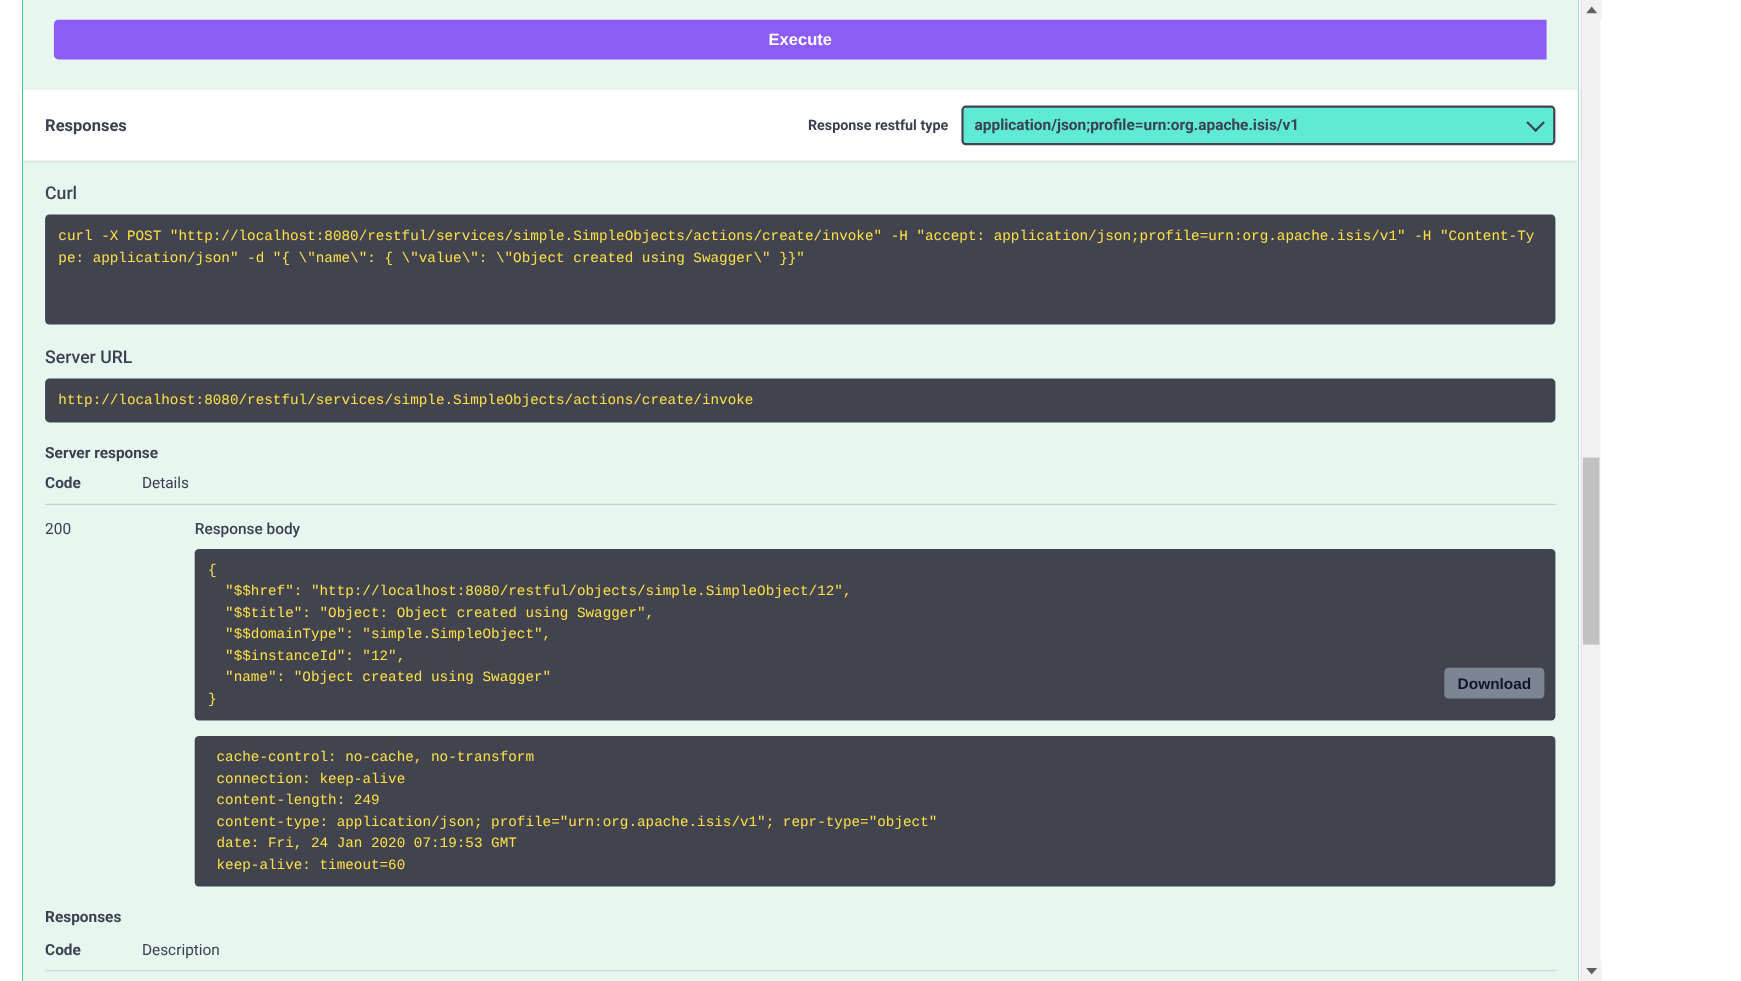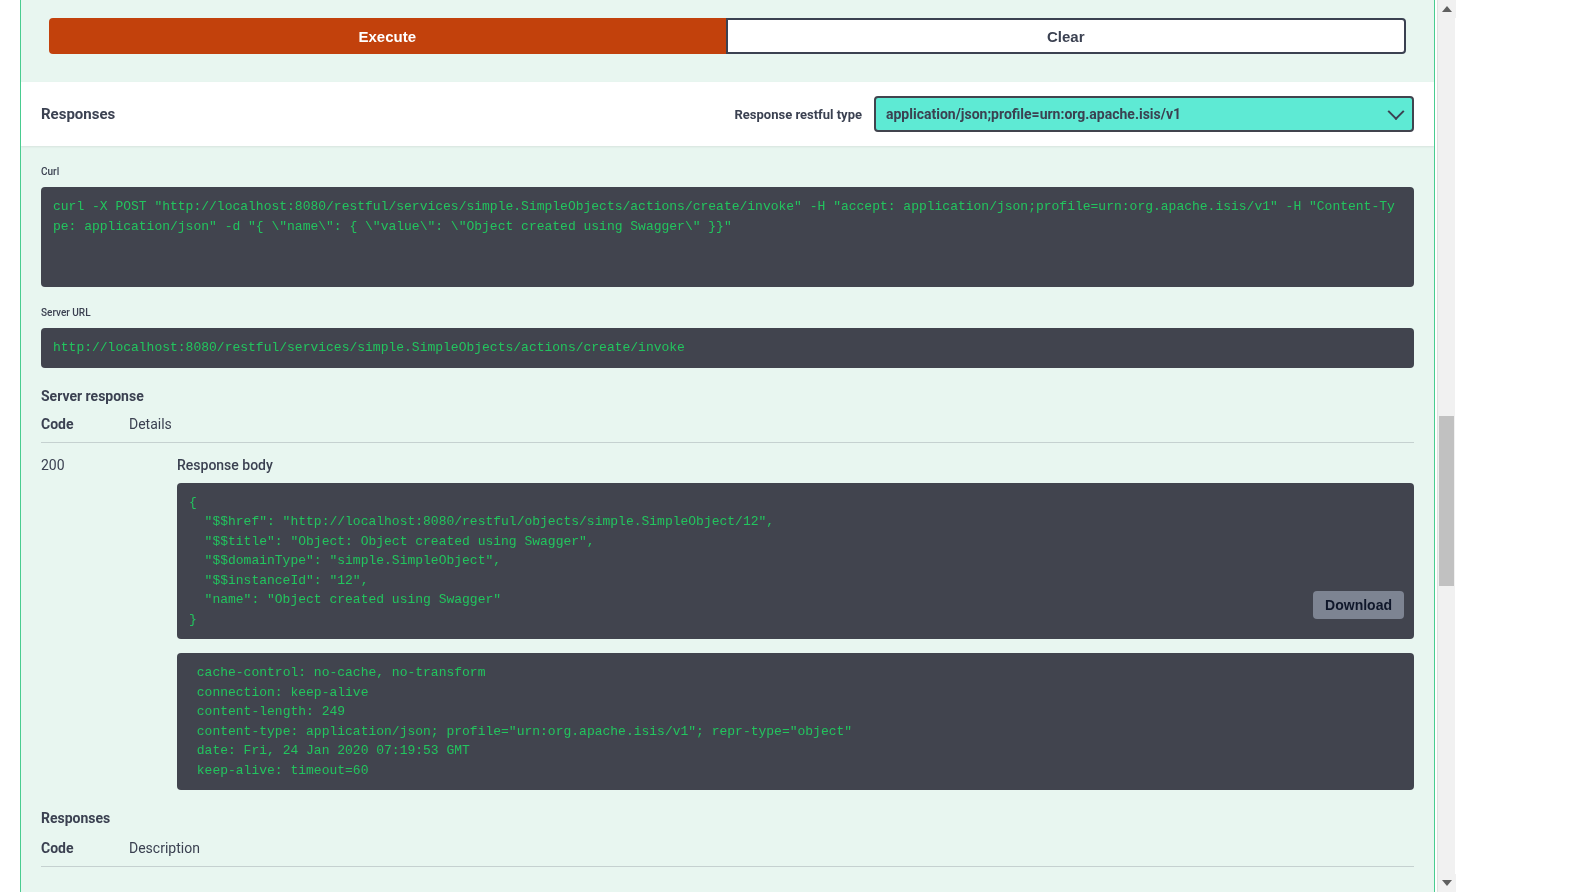--- a/index.html
+++ b/index.html
@@ -33,21 +33,21 @@
     }
     .btn {
       flex: 1;
       height: 36px;
       font-size: 15px;
       font-weight: 700;
       cursor: pointer;
       border-radius: 4px;
     }
     .btn-execute {
-      background: #c2410c;
+      background: #8b5cf6;
       color: #fff;
       border: none;
       border-top-right-radius: 0;
       border-bottom-right-radius: 0;
     }
     .btn-clear {
       background: #fff;
       color: #3b4151;
       border: 2px solid #3b4151;
       border-top-left-radius: 0;
@@ -100,28 +100,28 @@
       height: 10px;
       border-right: 2px solid #3b4151;
       border-bottom: 2px solid #3b4151;
       transform: translateY(-70%) rotate(45deg);
       pointer-events: none;
     }
     .section {
       padding: 20px;
     }
     .section-label {
-      font-size: 10px;
+      font-size: 16px;
       font-weight: 500;
       color: #3b4151;
       margin-bottom: 10px;
     }
     .code-block {
       background: #41444e;
-      color: #22c55e;
+      color: #fde047;
       border-radius: 4px;
       padding: 10px 12px;
       font-family: "Courier New", monospace;
       font-size: 13px;
       line-height: 1.5;
       white-space: pre-wrap;
       word-break: break-all;
     }
     .code-block.tall {
       min-height: 100px;
@@ -232,21 +232,20 @@
     }
   </style>
 </head>
 <body>
 
 <div class="outer-wrap">
   <div class="panel">
 
     <div class="btn-row">
       <button class="btn btn-execute">Execute</button>
-      <button class="btn btn-clear">Clear</button>
     </div>
 
     <div class="response-header-bar">
       <div class="title">Responses</div>
       <div class="content-type-wrap">
         <span class="content-type-label">Response restful type</span>
         <div class="select-wrap">
           <div class="content-type-select">application/json;profile=urn:org.apache.isis/v1</div>
         </div>
       </div>

